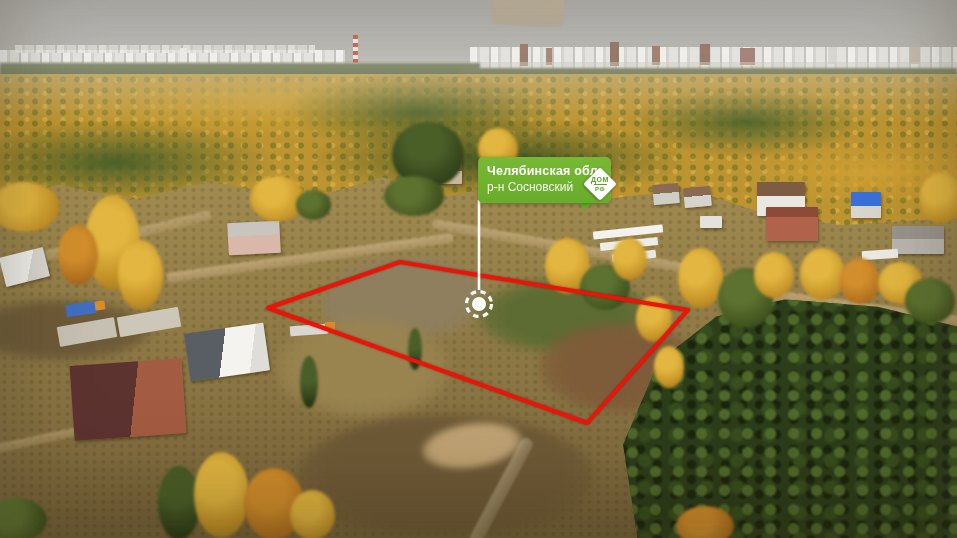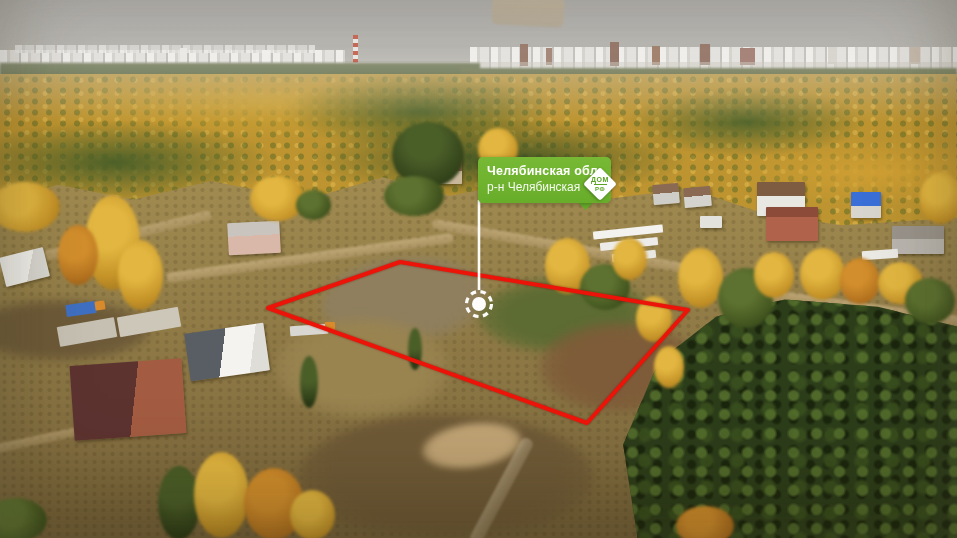--- a/index.html
+++ b/index.html
@@ -186,21 +186,21 @@
   <svg class="anno" width="957" height="538" viewBox="0 0 957 538">
     <polygon class="plotline" points="268,308 400,262 688,310 587,423"></polygon>
     <line class="connector" y1="200" y2="290" x1="479" x2="479"></line>
     <circle class="markring" r="12.5" cx="479" cy="304"></circle>
     <circle class="markdot" r="7" cx="479" cy="304"></circle>
   </svg>
 
   <div class="geo-tail"></div>
   <div class="geo-label">
     <div class="geo-title">Челябинская обл.</div>
-    <div class="geo-sub">р-н Челябинская</div>
+    <div class="geo-sub">р-н Сосновский</div>
   </div>
   <div class="logo-diamond"></div>
   <div class="logo-in">
     <span class="logo-l1">ДОМ</span>
     <span class="logo-rule"></span>
     <span class="logo-l2">РФ</span>
   </div>
 
 </div>
 

